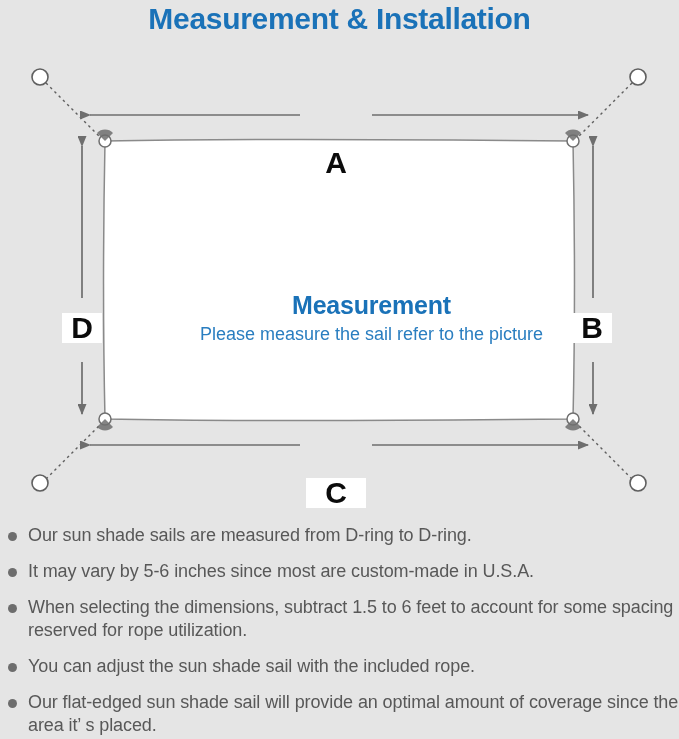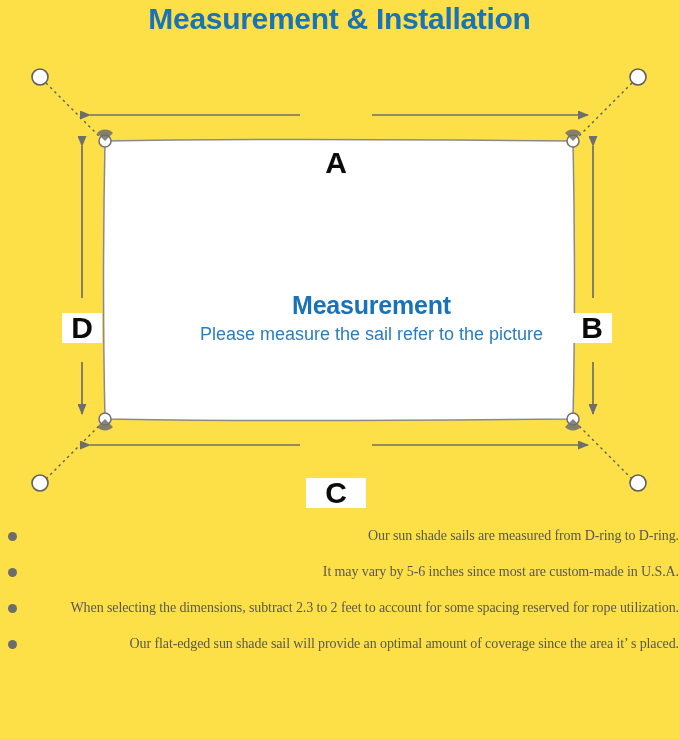--- a/index.html
+++ b/index.html
@@ -12,21 +12,21 @@
     height: 739px;
     position: relative;
     font-family: "Liberation Sans", sans-serif;
     overflow: hidden;
   }
 
   #page {
     position: relative;
     width: 679px;
     height: 739px;
-    background: #fde047;
+    background: #e5e5e5;
   }
 
   
   .title {
     position: absolute;
     top: 0px;
     left: 0;
     width: 679px;
     text-align: center;
     font-family: "Liberation Sans", sans-serif;
@@ -109,26 +109,25 @@
     flex: 0 0 auto;
     width: 9px;
     height: 9px;
     border-radius: 50%;
     background: #6d6d6d;
     margin-top: 8px;
     margin-right: 11px;
   }
   .note-text {
     flex: 1 1 auto;
-    font-family: Liberation Serif, serif;
-    font-size: 14px;
+    font-family: Liberation Sans, sans-serif;
+    font-size: 18px;
     color: #585858;
     line-height: 23px;
     letter-spacing: -0.1px;
-    text-align: right;
   }
 </style>
 </head>
 <body>
 
 <div id="page">
 
   <div class="title">Measurement &amp; Installation</div>
 
   <div class="diagram">
@@ -211,21 +210,25 @@
     <div class="note">
       <span class="note-bullet"></span>
       <span class="note-text">Our sun shade sails are measured from D-ring to D-ring.</span>
     </div>
     <div class="note">
       <span class="note-bullet"></span>
       <span class="note-text">It may vary by 5-6 inches since most are custom-made in U.S.A.</span>
     </div>
     <div class="note">
       <span class="note-bullet"></span>
-      <span class="note-text">When selecting the dimensions, subtract 2.3 to 2 feet to account for some spacing reserved for rope utilization.</span>
+      <span class="note-text">When selecting the dimensions, subtract 1.5 to 6 feet to account for some spacing reserved for rope utilization.</span>
+    </div>
+    <div class="note">
+      <span class="note-bullet"></span>
+      <span class="note-text">You can adjust the sun shade sail with the included rope.</span>
     </div>
     <div class="note">
       <span class="note-bullet"></span>
       <span class="note-text">Our flat-edged sun shade sail will provide an optimal amount of coverage since the area it’ s placed.</span>
     </div>
   </div>
 
 </div>
 
 </body></html>

